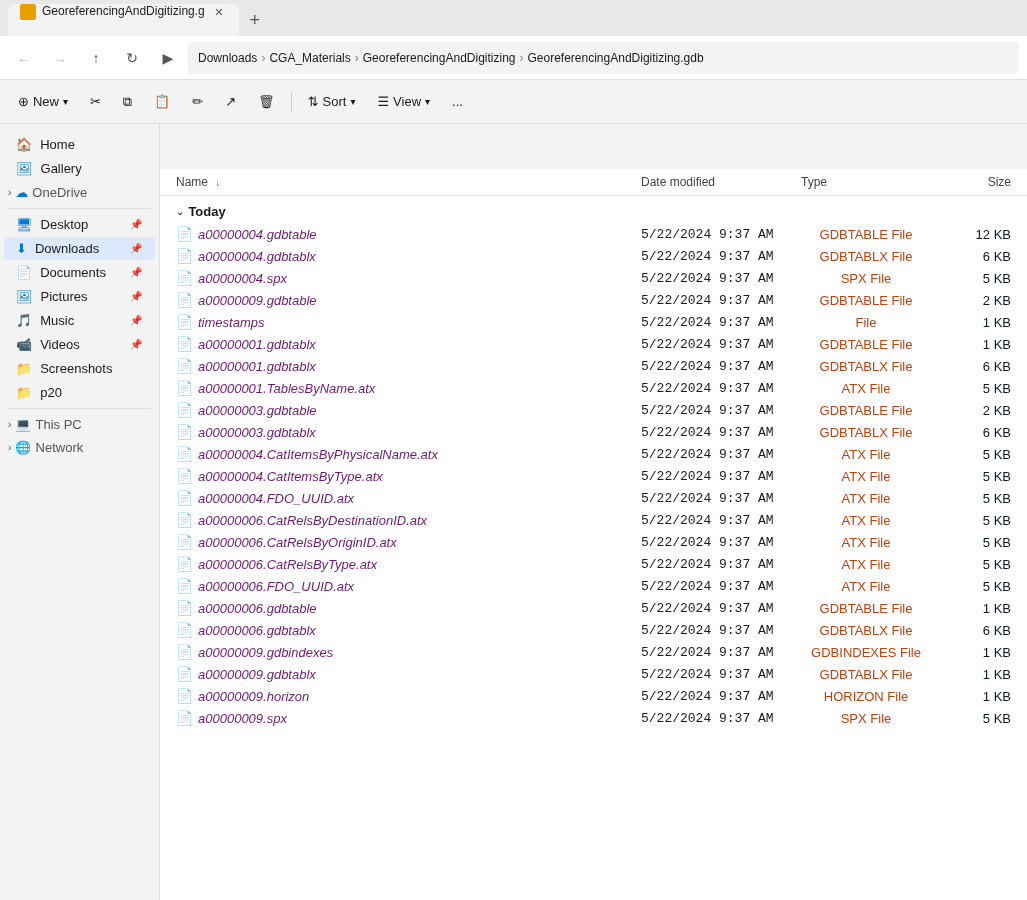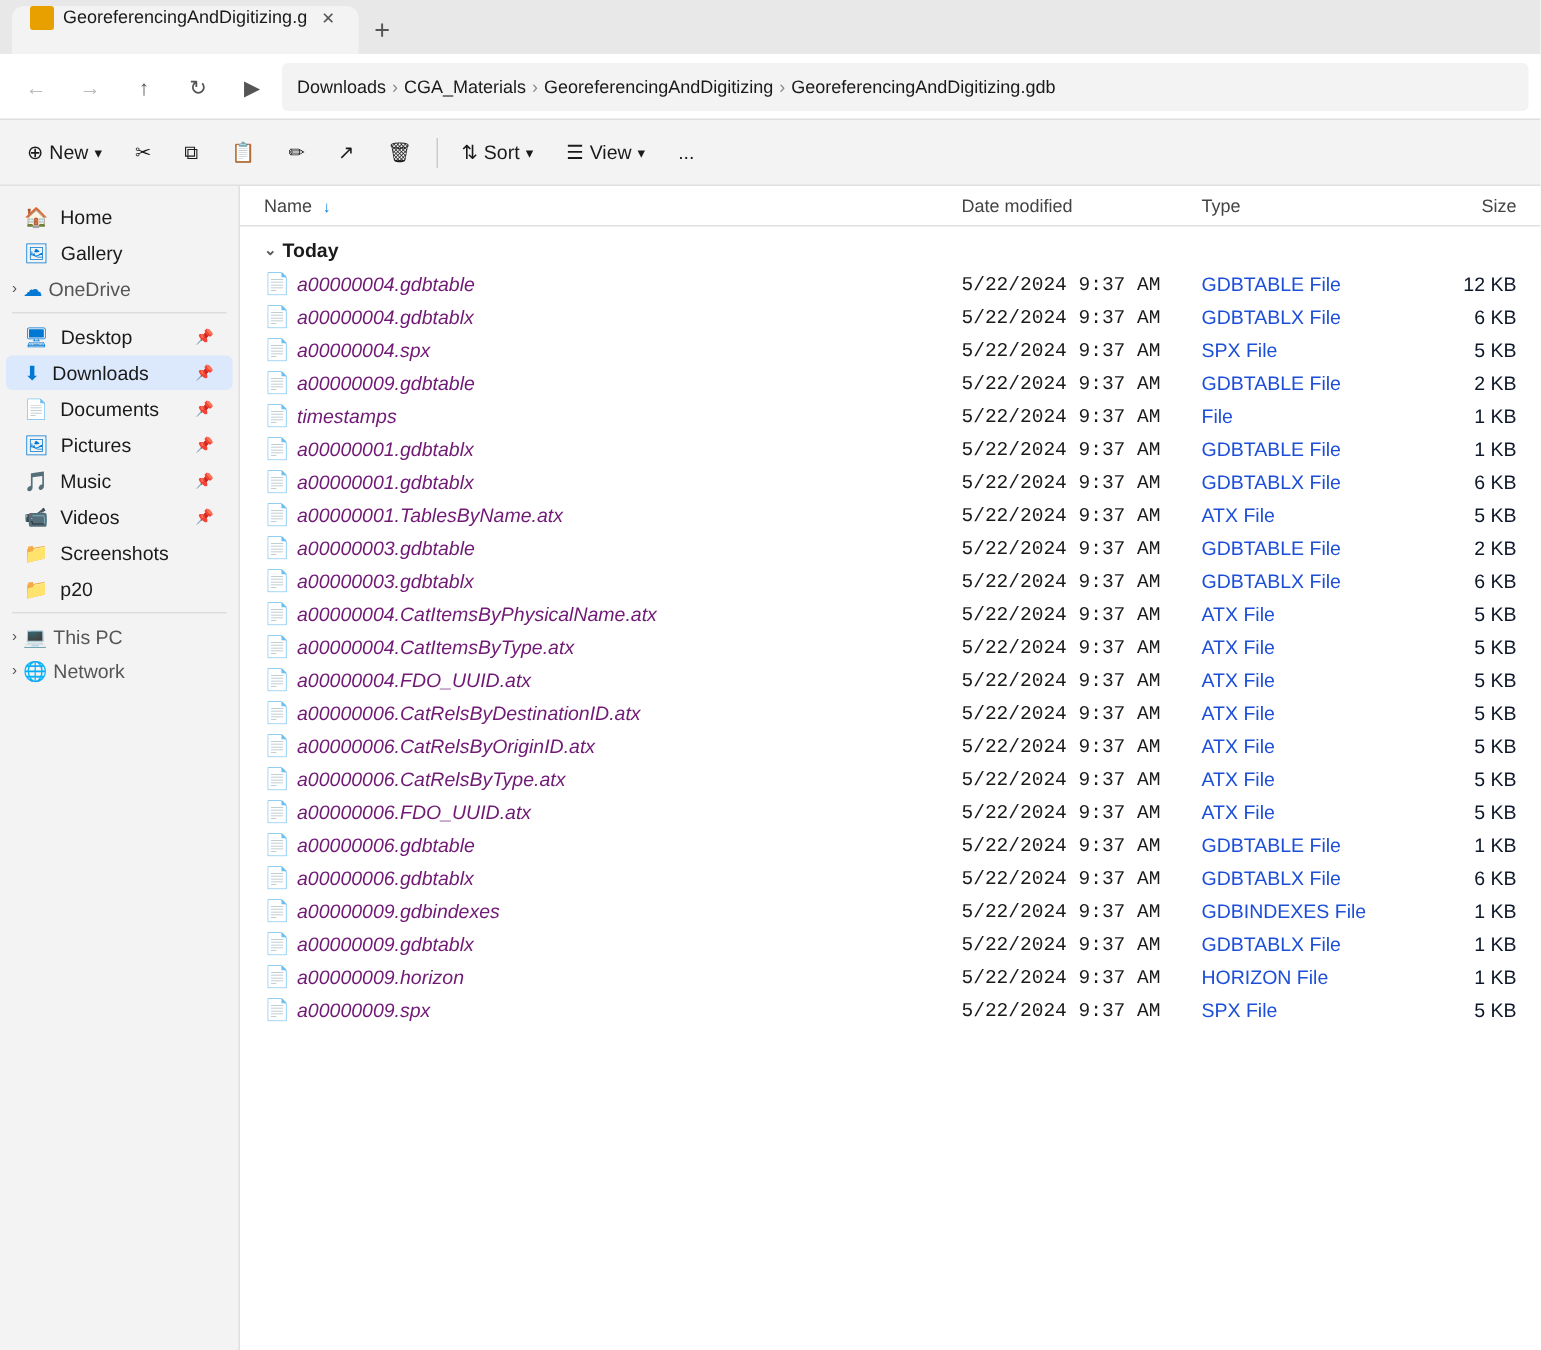--- a/index.html
+++ b/index.html
@@ -28,36 +28,36 @@
     .main { display: flex; height: calc(900px - 124px); }
 
     
     .sidebar { width: 160px; background: #f3f3f3; padding: 8px 0; overflow-y: auto; border-right: 1px solid #e0e0e0; flex-shrink: 0; }
     .sidebar-item { display: flex; align-items: center; padding: 4px 12px; cursor: pointer; border-radius: 4px; margin: 1px 4px; gap: 8px; font-size: 13px; }
     .sidebar-item.active { background: #dce8fc; }
     .sidebar-item .pin-icon { margin-left: auto; color: #888; font-size: 10px; }
     .sidebar-group { display: flex; align-items: center; padding: 4px 8px; cursor: pointer; font-size: 13px; gap: 4px; color: #555; }
 
     
-    .content { flex: 1; background: #fff; overflow-y: auto; }
+    .content { flex: 1; background: #fff; overflow-y: auto; margin-top: 45px; }
     .column-header { display: flex; align-items: center; padding: 6px 16px; border-bottom: 1px solid #e0e0e0; background: #fff; position: sticky; top: 0; z-index: 10; font-size: 12px; color: #444; }
     .col-name { flex: 1; min-width: 200px; }
     .col-date { width: 160px; }
     .col-type { width: 130px; }
     .col-size { width: 80px; text-align: right; }
     .col-sort-indicator { color: #0078d4; font-size: 10px; margin-left: 4px; }
 
     .group-header { display: flex; align-items: center; padding: 8px 16px 4px; font-size: 13px; font-weight: 600; gap: 4px; color: #1a1a1a; }
     .group-chevron { color: #555; font-size: 10px; }
 
     .file-row { display: flex; align-items: center; padding: 3px 16px; cursor: pointer; }
     .file-icon { width: 16px; height: 16px; margin-right: 6px; flex-shrink: 0; color: #666; font-size: 14px; }
     .file-name { flex: 1; min-width: 200px; font-size: 13px; color: #701a75; font-style: italic; }
     .file-date { width: 160px; font-size: 13px; color: #1a1a1a; font-family: Liberation Mono, monospace; }
-    .file-type { width: 130px; font-size: 13px; color: #1d4ed8; }
+    .file-type { width: 130px; font-size: 13px; color: #c2410c; text-align: center; }
     .file-size { width: 80px; font-size: 13px; color: #0f172a; text-align: right; }
 
     
     ::-webkit-scrollbar { width: 8px; }
     ::-webkit-scrollbar-track { background: #f3f3f3; }
     ::-webkit-scrollbar-thumb { background: #c1c1c1; border-radius: 4px; }
     .sidebar-divider { height: 1px; background: #ddd; margin: 4px 8px; }
   </style>
 </head>
 <body>

